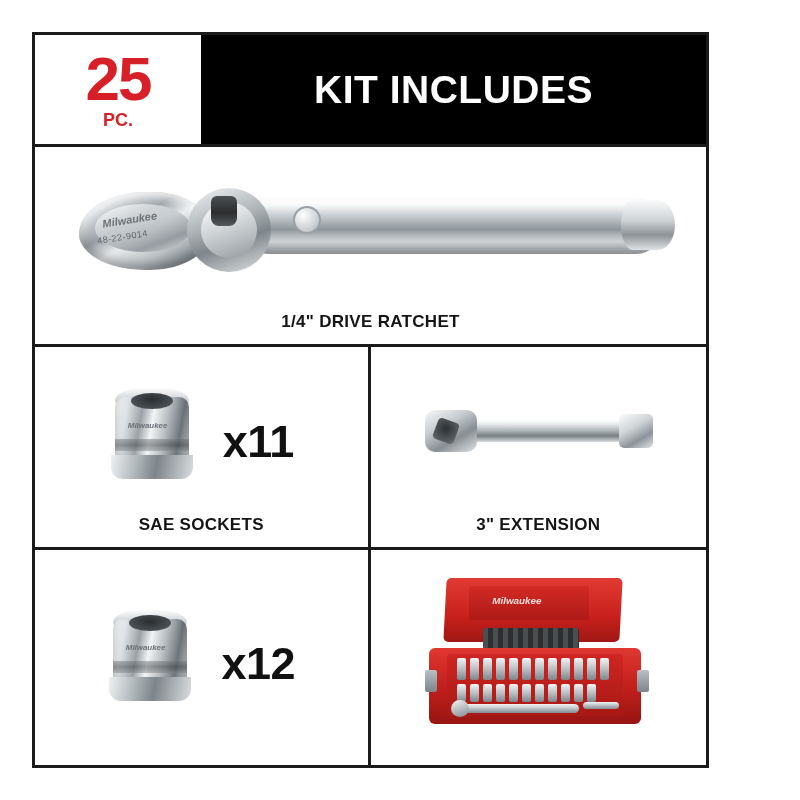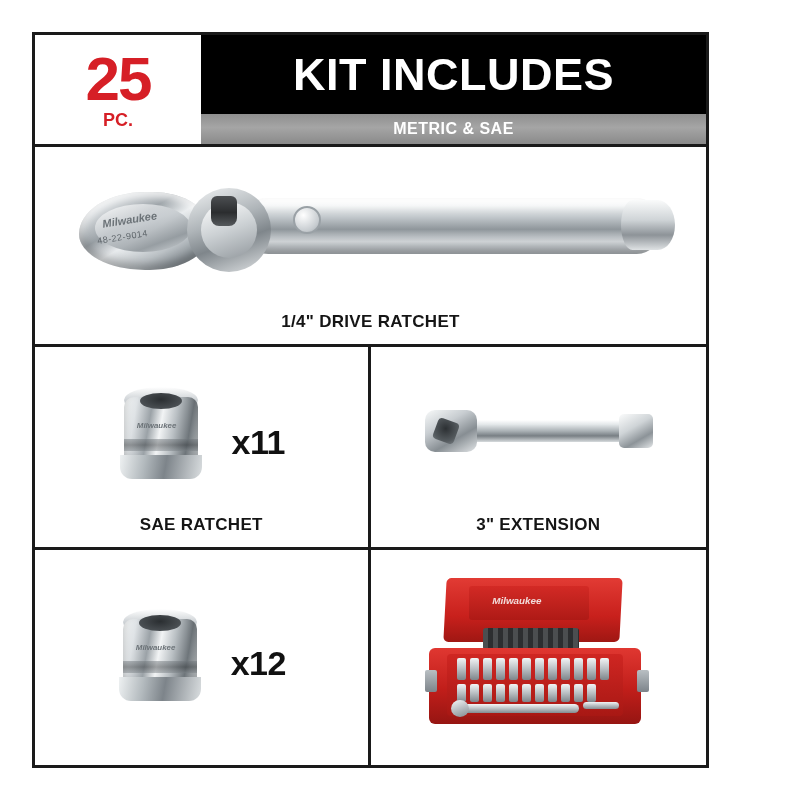--- a/index.html
+++ b/index.html
@@ -75,21 +75,21 @@
   .title-bar {
     flex: 1 1 auto;
     background: #000000;
     display: flex;
     align-items: center;
     justify-content: center;
   }
   .title-bar h1 {
     margin: 0;
     color: #ffffff;
-    font-size: 45px;
+    font-size: 39px;
     font-weight: bold;
     letter-spacing: 0.5px;
     line-height: 1;
   }
   .subtitle-bar {
     height: 30px;
     flex: 0 0 30px;
     background: linear-gradient(to bottom, #8f8f8f 0%, #a5a5a5 45%, #8a8a8a 100%);
     display: flex;
     align-items: center;
@@ -301,21 +301,21 @@
     background: radial-gradient(ellipse at 50% 40%, #2a2e31 0%, #4a4f53 70%, #6b7175 100%);
   }
   .socket .logo {
     position: absolute;
     left: 18px; top: 34px;
     width: 50px; height: 17px;
     z-index: 3;
   }
   .socket .logo svg { width: 100%; height: 100%; display: block; }
   .qty {
-    font-size: 34px;
+    font-size: 45px;
     font-weight: bold;
     color: #111;
     letter-spacing: -0.5px;
     margin-left: 28px;
     margin-top: 22px;
     text-align: center;
   }
   .socket-group {
     display: flex;
     align-items: center;
@@ -461,23 +461,20 @@
   <div class="frame">
 
     <div class="header">
       <div class="badge">
         <div class="badge-count">25</div>
         <div class="badge-unit">PC.</div>
       </div>
       <div class="header-right">
         <div class="title-bar">
           <h1>KIT INCLUDES</h1>
-        </div>
-        <div class="subtitle-bar">
-          <span>METRIC &amp; SAE</span>
         </div>
       </div>
     </div>
 
     <div class="body">
 
       <div class="row row-1">
         <div class="cell full">
           <div class="art">
             <div class="ratchet-wrap">
@@ -511,21 +508,21 @@
                 <div class="hole"></div>
                 <div class="logo">
                   <svg viewBox="0 0 120 34" aria-hidden="true">
                     <text x="2" y="24" font-family="Liberation Sans, sans-serif" font-size="19" font-style="italic" font-weight="bold" fill="#6b7277">Milwaukee</text>
                   </svg>
                 </div>
               </div>
               <div class="qty">x11</div>
             </div>
           </div>
-          <div class="caption">SAE RATCHET</div>
+          <div class="caption">SAE SOCKETS</div>
         </div>
         <div class="cell">
           <div class="art">
             <div class="extension">
               <div class="ext-shaft"></div>
               <div class="ext-socket-end"></div>
               <div class="ext-drive-end"></div>
             </div>
           </div>
           <div class="caption">3" EXTENSION</div>

